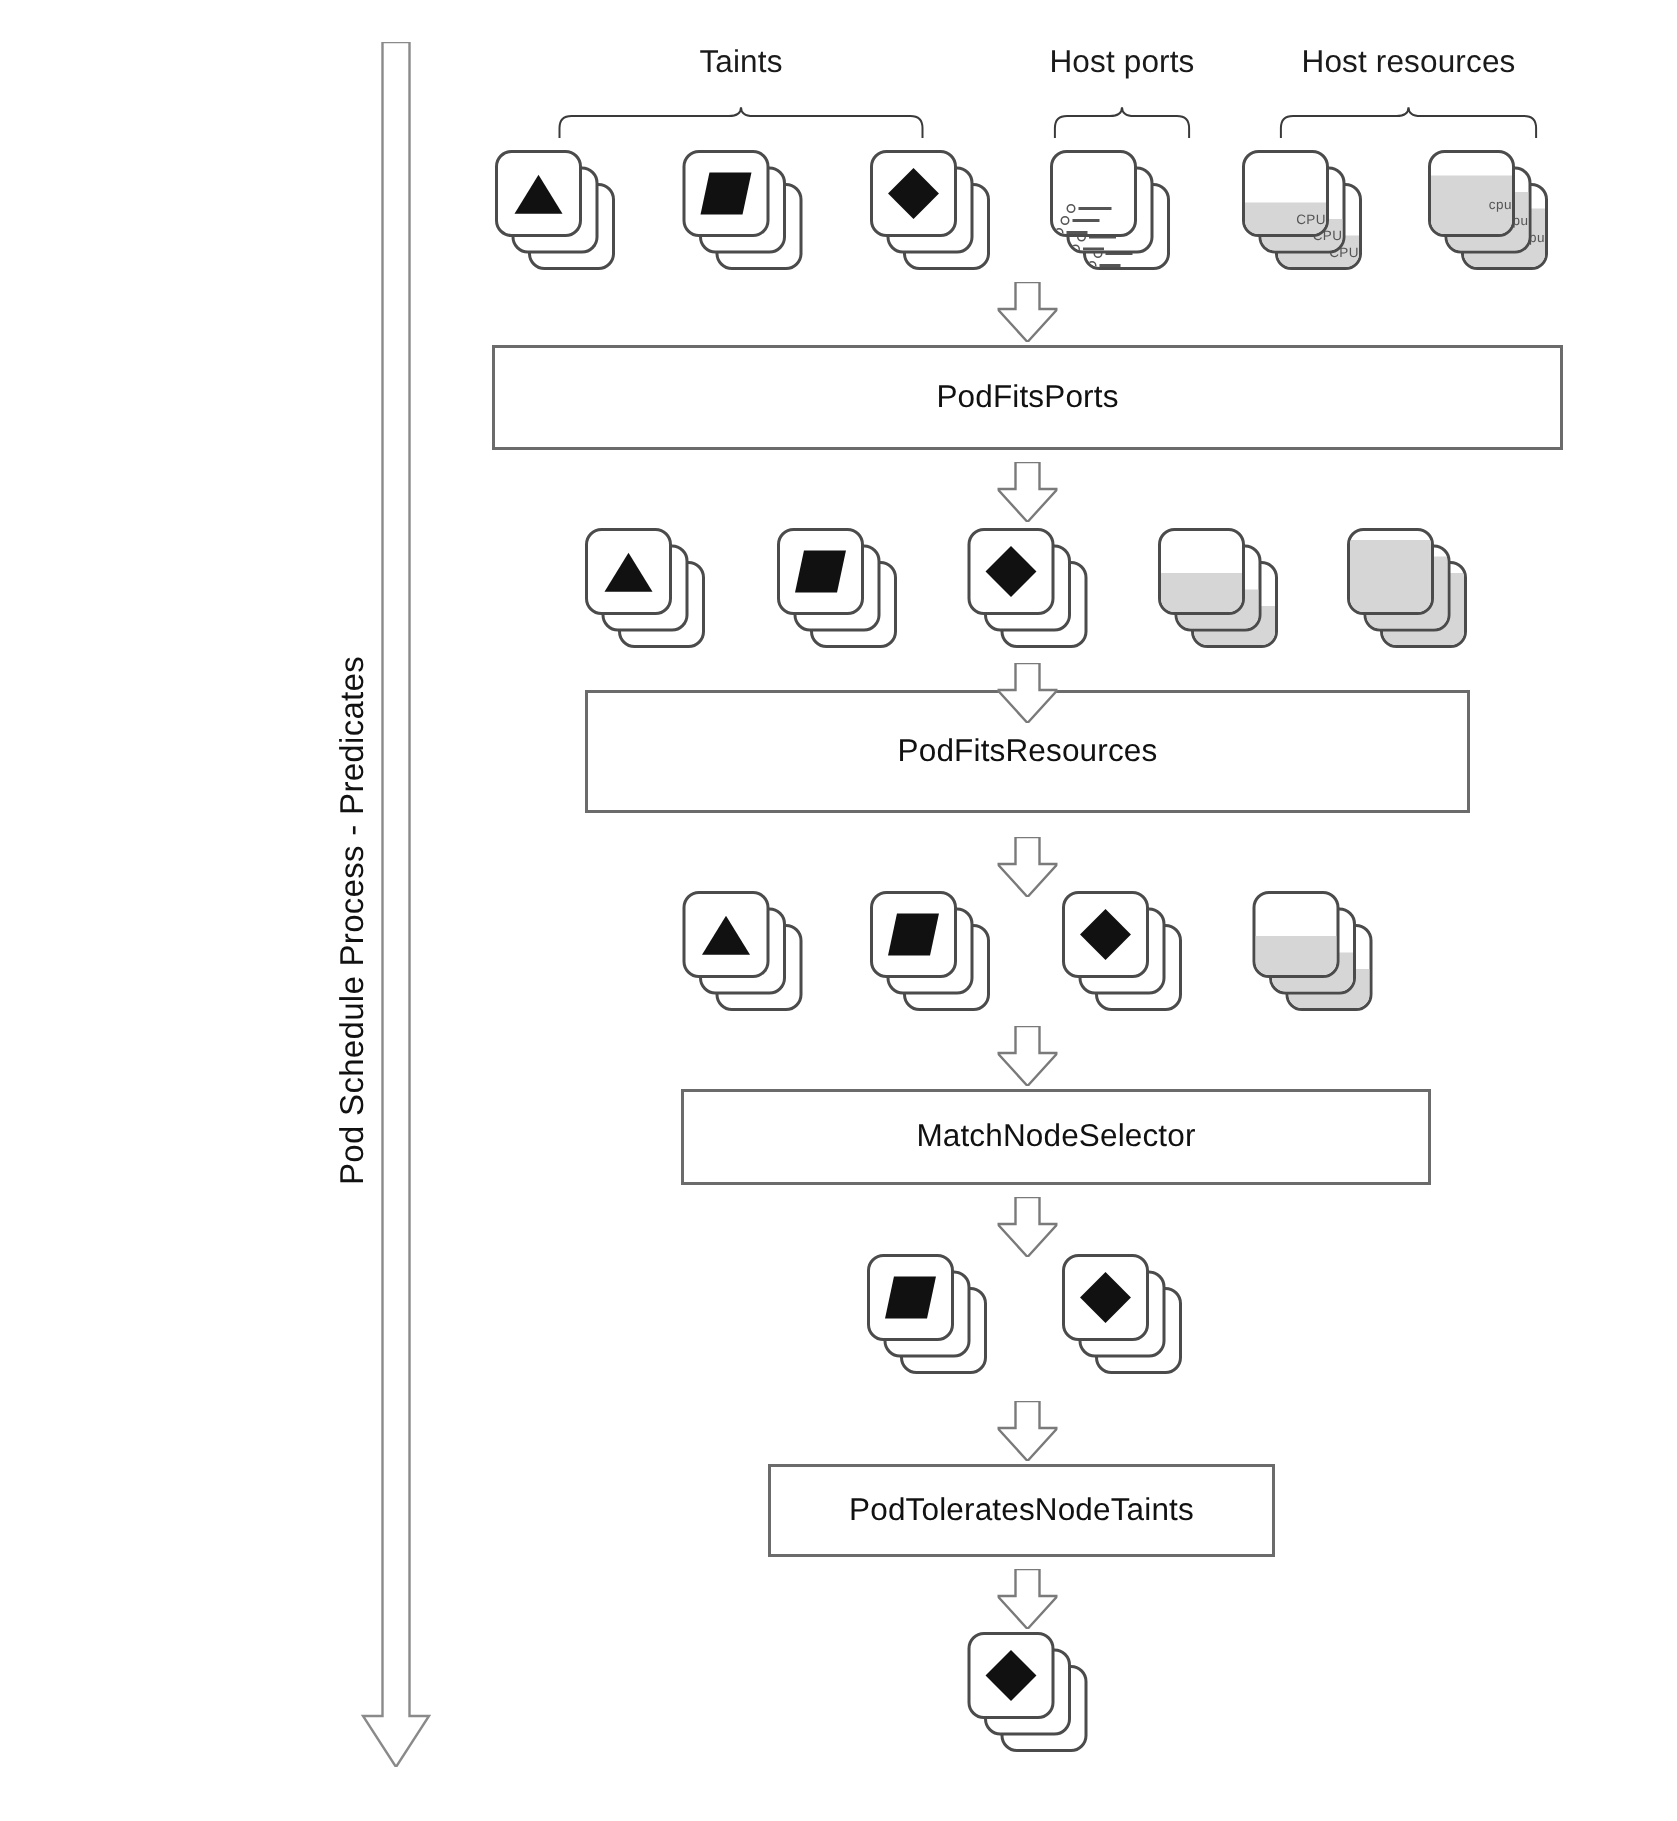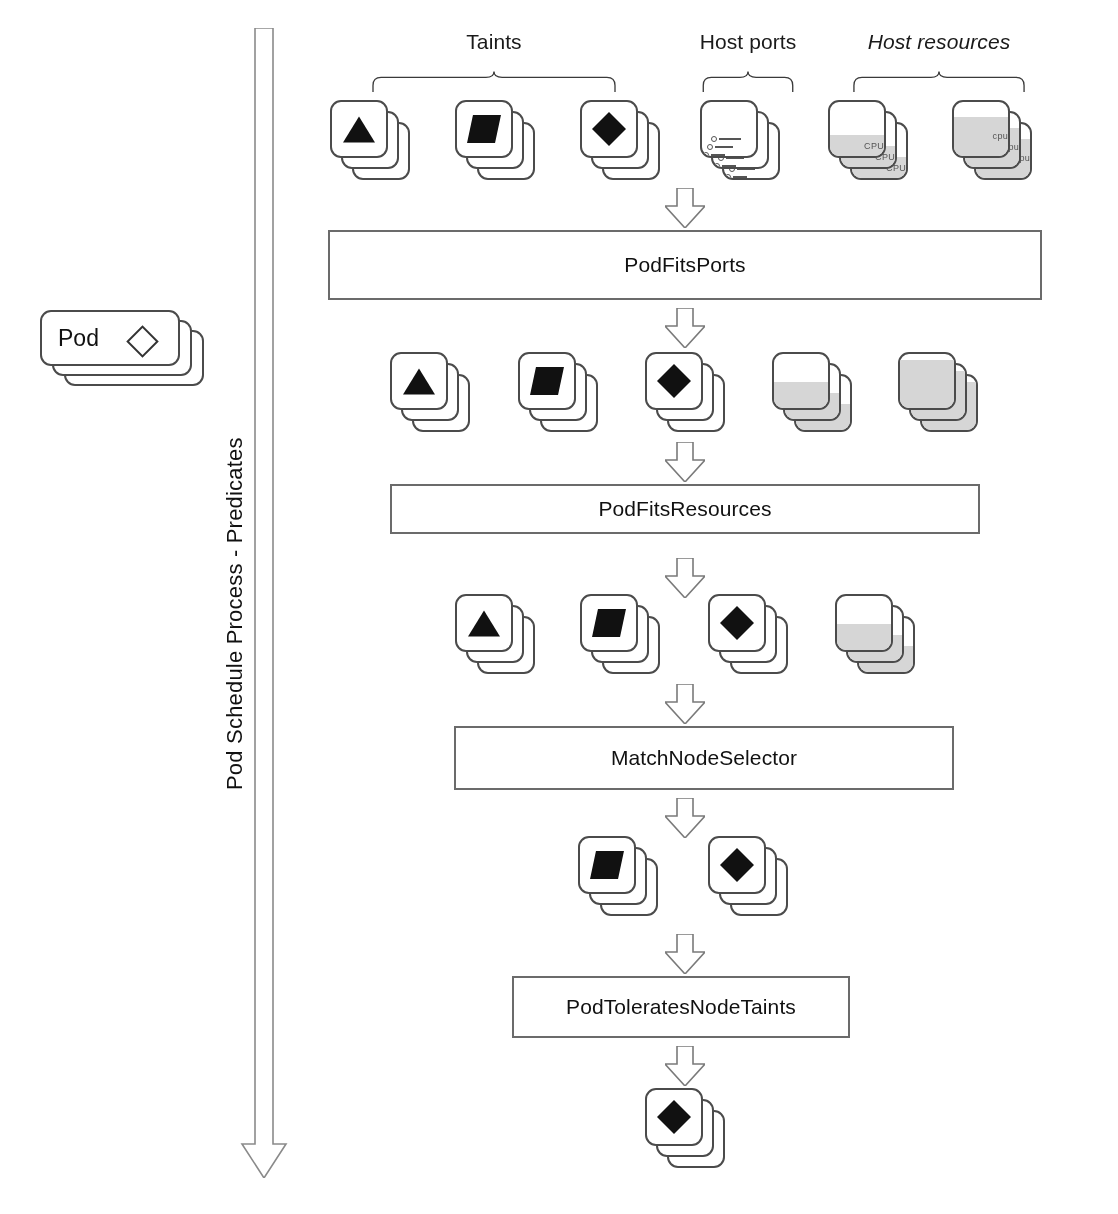--- a/index.html
+++ b/index.html
@@ -179,45 +179,37 @@
 <body>
 
 <div id="canvas">
 
   <div class="long-arrow" id="flow-arrow-holder" style="left: 240px; top: 28px;">
       <svg width="48" height="1150">
         <polygon points="15,0 33,0 33,1116 46,1116 24,1150 2,1116 15,1116" fill="#ffffff" stroke="#8a8a8a" stroke-width="1.6"></polygon>
       </svg>
     </div>
 
-  <div class="pod-stack" style="left:40px; top:310px;">
-    <div class="pcard p3"></div>
-    <div class="pcard p2"></div>
-    <div class="pcard p1">
-      <span class="pod-text">Pod</span>
-      <span class="pod-diamond"></span>
-    </div>
-  </div>
 
   <div class="side-label" id="side-label" style="left: 222px; top: 790px;">Pod Schedule Process - Predicates</div>
 
   <div id="groups-holder">
       <div class="group-label" style="left: 328px; width: 332px; top: 30px;">Taints</div>
       <div class="brace" style="left: 328px; top: 70px;">
         <svg width="332" height="22" viewBox="0 -8 332 30">
           <path d="M 1,22 L 1,13 Q 1,2 12,2 L 155,2 Q 166,2 166,-6 Q 166,2 177,2 L 320,2 Q 331,2 331,13 L 331,22" fill="none" stroke="#3a3a3a" stroke-width="1.8"></path>
         </svg>
       </div>
       <div class="group-label" style="left: 686px; width: 124px; top: 30px;">Host ports</div>
       <div class="brace" style="left: 686px; top: 70px;">
         <svg width="124" height="22" viewBox="0 -8 124 30">
           <path d="M 1,22 L 1,13 Q 1,2 12,2 L 51,2 Q 62,2 62,-6 Q 62,2 73,2 L 112,2 Q 123,2 123,13 L 123,22" fill="none" stroke="#3a3a3a" stroke-width="1.8"></path>
         </svg>
       </div>
-      <div class="group-label" style="left: 822px; width: 234px; top: 30px; font-style: italic;">Host resources</div>
+      <div class="group-label" style="left: 822px; width: 234px; top: 30px;">Host resources</div>
       <div class="brace" style="left: 822px; top: 70px;">
         <svg width="234" height="22" viewBox="0 -8 234 30">
           <path d="M 1,22 L 1,13 Q 1,2 12,2 L 106,2 Q 117,2 117,-6 Q 117,2 128,2 L 222,2 Q 233,2 233,13 L 233,22" fill="none" stroke="#3a3a3a" stroke-width="1.8"></path>
         </svg>
       </div>
     </div>
 
   <div id="rows-holder">
       <div class="abs" style="left: 0px; top: 100px; width: 1118px; height: 90px;">
         <div class="stack" style="left: 330px;">
@@ -465,21 +457,21 @@
             <div class="glyph dia"></div>
           </div>
         </div>
       </div>
     </div>
 
   <div id="boxes-holder">
       <div class="proc-box" style="left: 328px; top: 230px; width: 714px; height: 70px; border-color: rgb(107, 107, 107);">
         <span class="proc-label">PodFitsPorts</span>
       </div>
-      <div class="proc-box" style="left: 390px; top: 484px; width: 590px; height: 50px; border-color: rgb(107, 107, 107); align-items: center;">
+      <div class="proc-box" style="left: 390px; top: 460px; width: 590px; height: 82px; border-color: rgb(107, 107, 107); align-items: center;">
         <span class="proc-label">PodFitsResources</span>
       </div>
       <div class="proc-box" style="left: 454px; top: 726px; width: 500px; height: 64px; border-color: rgb(107, 107, 107);">
         <span class="proc-label">MatchNodeSelector</span>
       </div>
       <div class="proc-box" style="left: 512px; top: 976px; width: 338px; height: 62px; border-color: rgb(107, 107, 107);">
         <span class="proc-label">PodToleratesNodeTaints</span>
       </div>
     </div>
 

